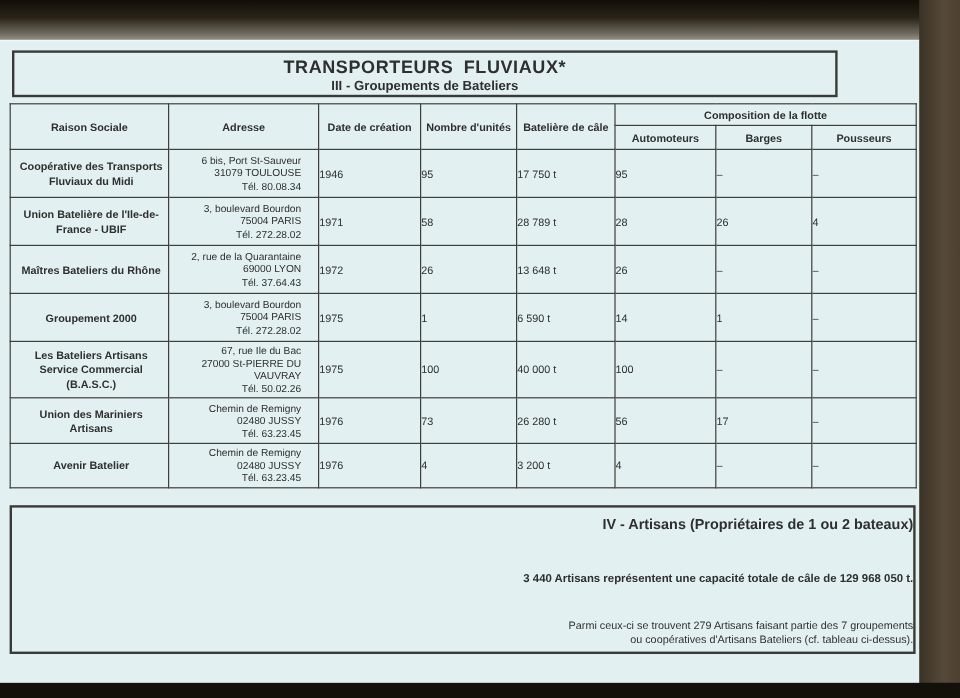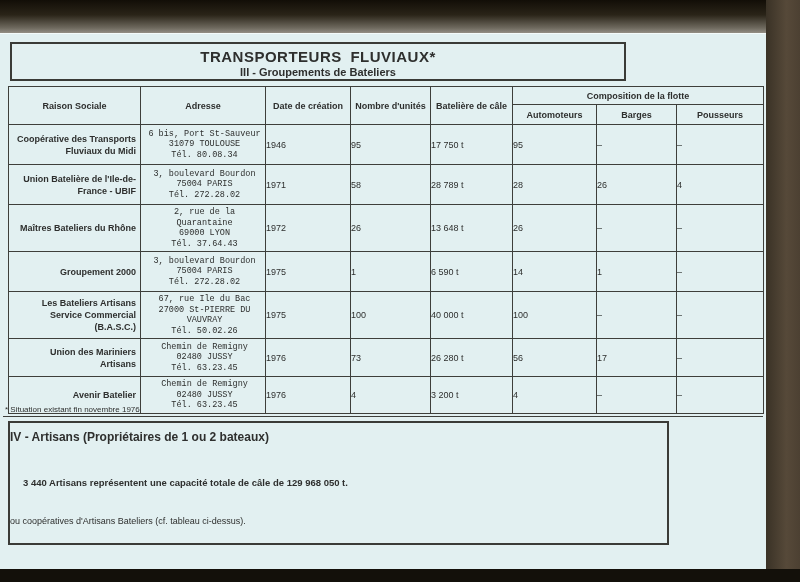--- a/index.html
+++ b/index.html
@@ -9,40 +9,40 @@
   .scene { position:relative; width:800px; height:582px; overflow:hidden; background:#4e4335; }
   .backdrop-top { position:absolute; left:0; top:0; width:800px; height:33px;
     background:linear-gradient(180deg,#120e07 0%,#2a2418 45%,#6f6a5f 85%,#938e84 100%); }
   .backdrop-right { position:absolute; right:0; top:0; width:34px; height:582px;
     background:linear-gradient(90deg,#3a3226 0%,#564939 60%,#4c4032 100%); }
   .backdrop-bottom { position:absolute; left:0; bottom:0; width:800px; height:13px; background:#13100a; }
 
   .page { position:absolute; left:0; top:33px; width:766px; height:536px;
     background:#e2f0f1; box-shadow:inset 0 1px 0 #f4fbfb; }
 
-  .title-box { position:absolute; left:10px; top:9px; width:616px; height:39px;
+  .title-box { position:absolute; left:10px; top:9px; width:688px; height:39px;
     border:2px solid #3a3b37; text-align:center; padding-top:4px; }
   .title { font-size:15px; font-weight:bold; letter-spacing:0.5px; word-spacing:4px; }
   .subtitle { font-size:11px; font-weight:bold; margin-top:1px; }
 
   table.main { position:absolute; left:8px; top:53px; width:755px;
     border-collapse:collapse; table-layout:fixed; }
   table.main th, table.main td { border:1.5px solid #3e3f3b; overflow:hidden; }
   table.main th { font-size:9px; font-weight:bold; text-align:center; vertical-align:middle; }
   tr.hdr-top { height:18px; }
   tr.hdr-bottom { height:20px; }
-  td.c-name { font-size:9px; font-weight:bold; text-align:right; padding:2px 4px 2px 7px; vertical-align:middle; line-height:12px; }
-  td.c-addr { font-size:8.5px; text-align:center; padding:2px 3px 2px 6px; vertical-align:middle; line-height:10.5px;font-family:Liberation Mono, monospace; }
+  td.c-name { font-size:9px; font-weight:bold; text-align:center; padding:2px 4px 2px 7px; vertical-align:middle; line-height:12px; }
+  td.c-addr { font-size:8.5px; text-align:right; padding:2px 14px 2px 6px; vertical-align:middle; line-height:10.5px; }
   td.c-num { font-size:9px; text-align:left; vertical-align:middle; }
 
   .footnote { position:absolute; left:3px; top:372px; width:760px; font-size:8px;
     padding:0 0 2px 2px; border-bottom:1.5px solid #3e3f3b; }
 
-  .bottom-box { position:absolute; left:8px; top:388px; width:661px; height:124px;
-    border:2px solid #3a3b37; text-align:left; }
+  .bottom-box { position:absolute; left:8px; top:388px; width:755px; height:124px;
+    border:2px solid #3a3b37; text-align:right; }
   .bottom-title { font-size:12px; font-weight:bold; margin-top:7px; }
   .bottom-capacity { font-size:9.5px; font-weight:bold; margin-top:33px;margin-left:13px; }
   .bottom-note { font-size:9px; margin-top:27px; line-height:12px; }
 </style>
 </head>
 <body>
 
 <div class="scene">
   <div class="backdrop-top"></div>
   <div class="backdrop-right"></div>
@@ -176,24 +176,24 @@
           <td class="c-num">1976</td>
           <td class="c-num">4</td>
           <td class="c-num">3 200 t</td>
           <td class="c-num">4</td>
           <td class="c-num">–</td>
           <td class="c-num">–</td>
         </tr>
       </tbody>
     </table>
 
-    <div class="footnote">* Situation existant fin novembre 1976</div>
 
     <div class="bottom-box">
       <div class="bottom-title">IV - Artisans (Propriétaires de 1 ou 2 bateaux)</div>
       <div class="bottom-capacity">3 440 Artisans représentent une capacité totale de câle de 129 968 050 t.</div>
       <div class="bottom-note">
+        <div>Parmi ceux-ci se trouvent 279 Artisans faisant partie des 7 groupements</div>
         <div>ou coopératives d'Artisans Bateliers (cf. tableau ci-dessus).</div>
       </div>
     </div>
 
   </div>
 </div>
 
 </body></html>

